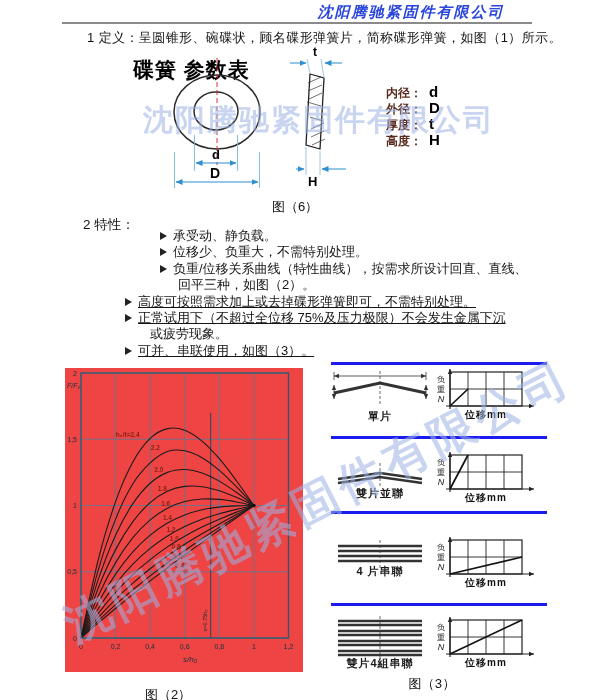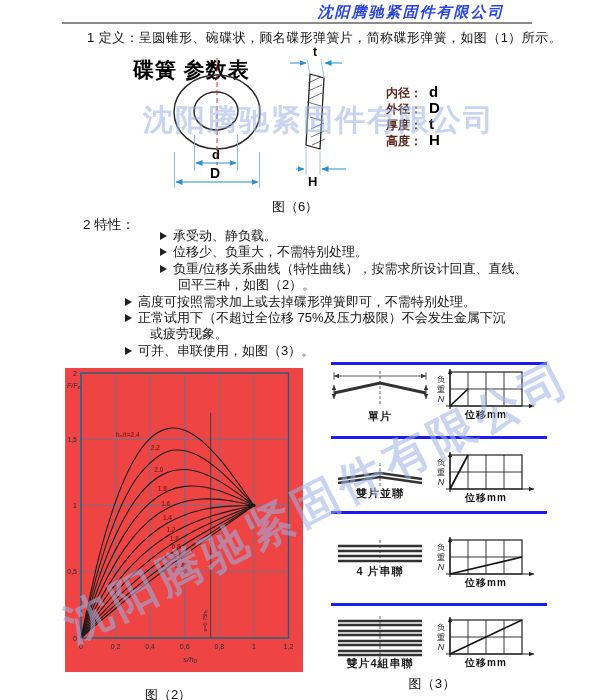--- a/index.html
+++ b/index.html
@@ -22,21 +22,21 @@
   #fig1-params{top:84px;left:386px;}
   .param-row{height:16px;line-height:16px;}
   .param-name{font-size:12px;font-weight:bold;color:#5a2a1e;}
   .param-sym{font-size:15px;font-weight:bold;color:#000;margin-left:7px;}
   .fig-caption{font-size:13px;text-align:center;color:#111;}
   #fig1-caption{top:198px;left:250px;width:90px;}
   
   #sec2-heading{top:216px;left:83px;font-size:13.5px;}
   #bullets{top:228px;left:110px;width:445px;font-size:13px;line-height:16.4px;}
   .bl{white-space:nowrap;}
-  .b1{padding-left:50px;} .b1c{padding-left:68px;} .b2{padding-left:15px;} .b2c{padding-left:40px;}
+  .b1{padding-left:50px;} .b1c{padding-left:68px;} .b2{padding-left:15px;text-decoration:underline;} .b2c{padding-left:40px;}
   .tri{display:inline-block;width:0;height:0;border-left:7px solid #222;
        border-top:4px solid transparent;border-bottom:4px solid transparent;margin-right:6px;}
   
   #fig2-panel{top:368px;left:65px;width:238px;height:304px;background:#ef4444;}
   #fig2-caption{top:686px;left:128px;width:80px;}
   
   .divider{left:331px;width:216px;height:3px;background:#1b1bf0;}
   .f3-label{font-size:11px;font-weight:bold;letter-spacing:1px;text-align:center;color:#1a1a1a;}
   #fig3-caption{top:675px;left:382px;width:100px;font-family:Liberation Mono, monospace;}
   svg text{font-family:"Liberation Sans","DejaVu Sans",sans-serif;}

